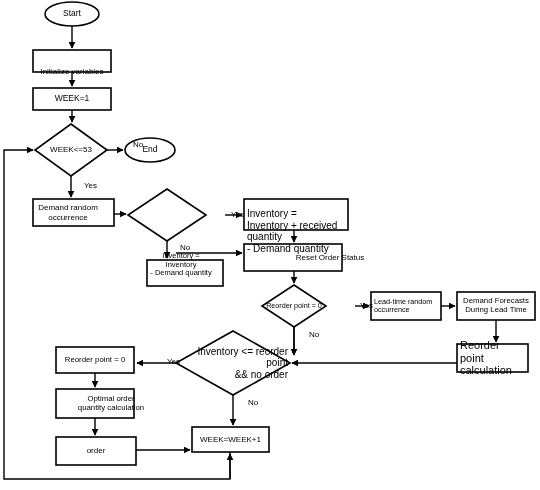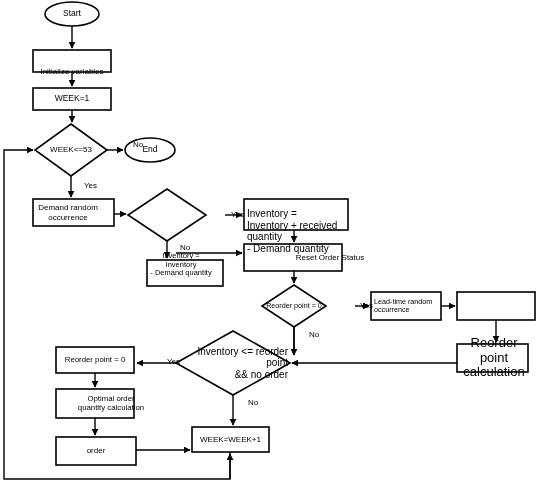--- a/index.html
+++ b/index.html
@@ -157,22 +157,24 @@
   <div class="node-label" style="left:148px; top:252px; width:66px; height:26px; font-size:7.5px;border-radius:7px;">Inventory = Inventory
 - Demand quantity</div>
 
   <div class="node-label" style="left:244px; top:244px; width:102px; height:27px; font-size:8px;margin-left:35px;">Reset Order Status</div>
 
   <div class="node-label" style="left:255px; top:299px; width:78px; height:14px; font-size:7.2px;">Reorder point = 0</div>
 
   <div class="node-label lbl-left" style="left:374px; top:294px; width:66px; height:24px; font-size:7.2px; align-items:center;">Lead-time  random
 occurrence</div>
 
+  <div class="node-label" style="left:457px; top:292px; width:78px; height:28px; font-size:7.8px;">Demand Forecasts
+During Lead Time</div>
 
-  <div class="node-label lbl-left" style="left:460px; top:345px; width:68px; height:26px; font-size:13px;text-align:center;">Reorder
+  <div class="node-label lbl-left" style="left:460px; top:345px; width:68px; height:26px; font-size:11px;">Reorder
 point  calculation</div>
 
   <div class="node-label" style="left:178px; top:352px; width:110px; height:22px; font-size:10px;text-align:right;">Inventory &lt;= reorder point
 &amp;&amp; no order</div>
 
   <div class="node-label" style="left:56px; top:347px; width:78px; height:26px; font-size:7.8px;">Reorder point = 0</div>
 
   <div class="node-label" style="left:72px; top:389px; width:78px; height:29px; font-size:7.8px;">Optimal order
 quantity calculation</div>
 

